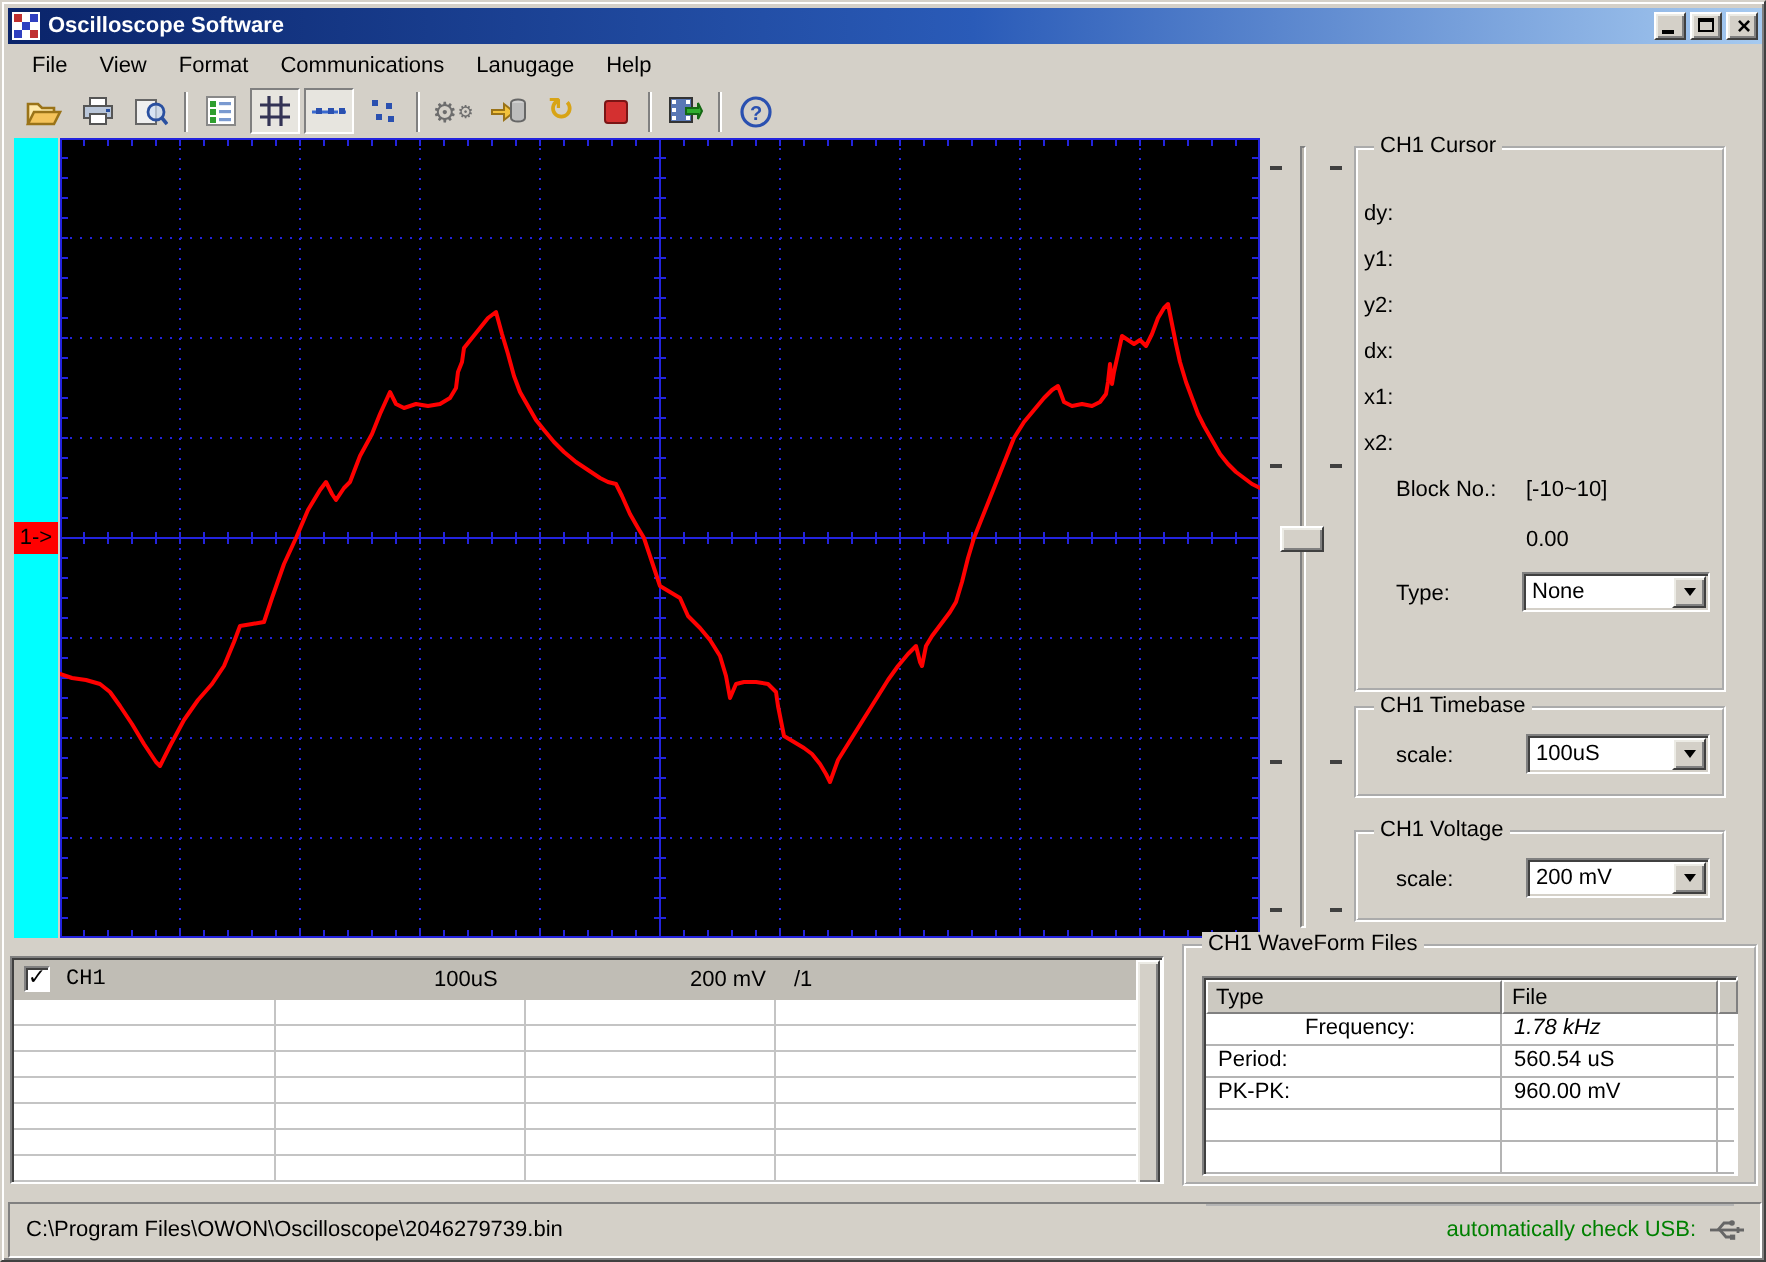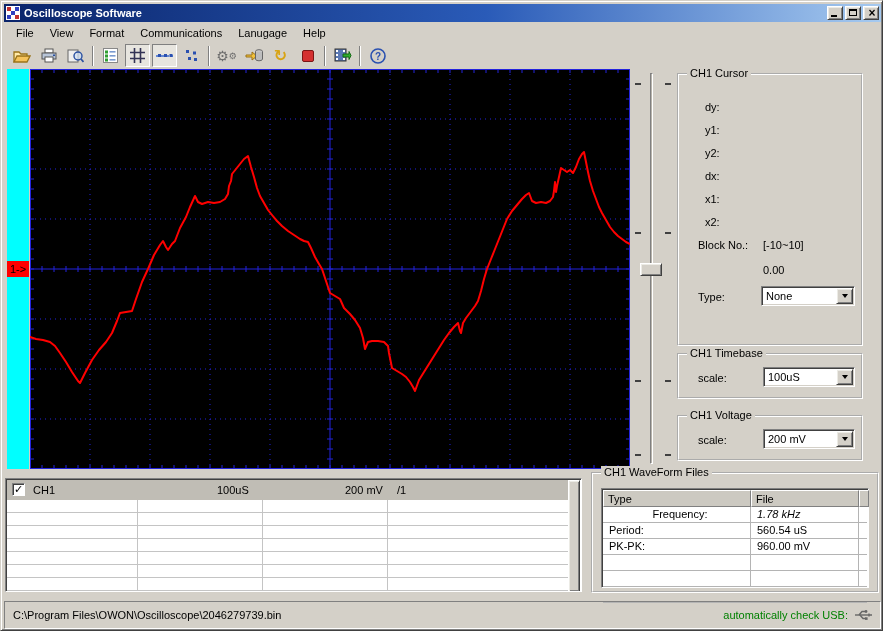--- a/index.html
+++ b/index.html
@@ -37,21 +37,21 @@
   .ch1-marker{position:absolute;left:6px;top:260px;width:22px;height:16px;background:#ff0000;color:#000;
     display:flex;align-items:center;justify-content:center;font-size:11px;}
   .scope{position:absolute;left:29px;top:68px;width:600px;height:400px;background:#000;}
   .slider-track{position:absolute;left:649px;top:72px;width:3px;height:391px;
     border:1px solid;border-color:#808080 #fff #fff #808080;background:#b8b4ac;}
   .slider-handle{position:absolute;left:639px;top:262px;width:22px;height:13px;background:#d4d0c8;
     border:1px solid;border-color:#fff #404040 #404040 #fff;box-shadow:inset 1px 1px 0 #ecebe5, inset -1px -1px 0 #808080;}
   .slider-tick{position:absolute;width:6px;height:2px;background:#404040;}
   .grp{position:absolute;border:2px groove #ffffff;padding:0;}
   .grp-legend{position:absolute;top:-8px;left:8px;background:#d4d0c8;padding:0 3px;}
-  .cursor-field{position:relative;height:23px;padding-left:3px;padding-top:4px;margin-left:23px;}
+  .cursor-field{position:relative;height:23px;padding-left:3px;padding-top:4px;}
   .row-label{position:absolute;}
   .combo{position:absolute;height:20px;background:#fff;border:1px solid;border-color:#808080 #fff #fff #808080;
     box-shadow:inset 1px 1px 0 #404040, inset -1px -1px 0 #d4d0c8;display:flex;align-items:center;}
   .combo-value{flex:1;padding-left:4px;}
   .combo-btn{width:17px;height:16px;margin:1px;background:#d4d0c8;border:1px solid;border-color:#fff #404040 #404040 #fff;
     box-shadow:inset 1px 1px 0 #ecebe5, inset -1px -1px 0 #808080;display:flex;align-items:center;justify-content:center;}
   .combo-arrow{width:0;height:0;border-left:3px solid transparent;border-right:3px solid transparent;border-top:4px solid #000;}
   .chan-list{position:absolute;left:4px;top:477px;width:577px;height:114px;background:#fff;
     border:1px solid;border-color:#808080 #fff #fff #808080;box-shadow:inset 1px 1px 0 #404040;overflow:hidden;}
   .chan-row1{position:absolute;left:1px;top:1px;width:563px;height:20px;background:#c0bdb5;}
@@ -562,21 +562,21 @@
       <span class="combo-value">200 mV</span>
       <span class="combo-btn">
           <span class="combo-arrow"></span>
         </span>
     </div>
   </div>
 
   <div class="chan-list">
     <div class="chan-row1" id="chan-row1">
         <span class="chan-check" style="">✓</span>
-        <span class="chan-cell" style="left: 26px;">CH1</span>
+        <span class="chan-cell" style="left: 26px; font-family: Liberation Mono, monospace;">CH1</span>
         <span class="chan-cell" style="left: 210px;">100uS</span>
         <span class="chan-cell" style="left: 338px;">200 mV</span>
         <span class="chan-cell" style="left: 390px;">/1</span>
       </div>
     <div class="chan-grid"></div>
     <div class="chan-colline" style="left:131px;"></div>
     <div class="chan-colline" style="left:256px;"></div>
     <div class="chan-colline" style="left:381px;"></div>
     <div class="chan-scroll"></div>
   </div>

